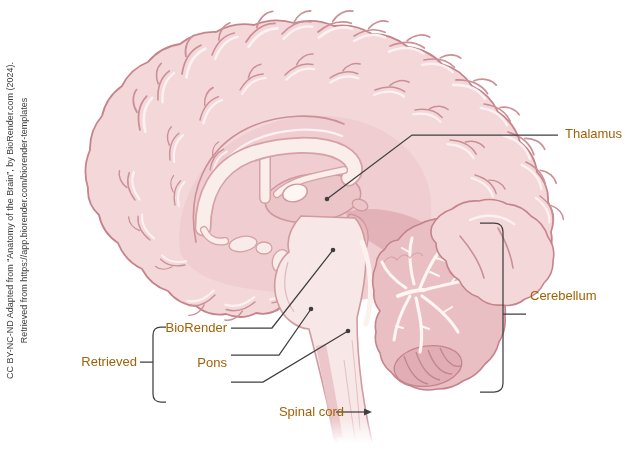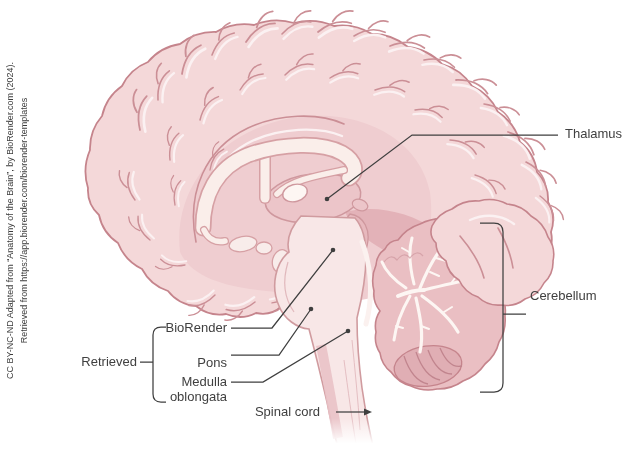--- a/index.html
+++ b/index.html
@@ -1,19 +1,19 @@
 <!DOCTYPE html>
 <html><head>
 <meta charset="utf-8">
 <style>
   html,body{margin:0;padding:0;background:#fff;}
   .stage{position:relative;width:640px;height:450px;background:#fff;overflow:hidden;
          font-family:"Liberation Sans",sans-serif;}
   .stage svg{position:absolute;left:0;top:0;}
-  .lbl{position:absolute;font-size:13px;line-height:1.15;color:#404040;white-space:nowrap;}
+  .lbl{position:absolute;font-size:13px;line-height:1.15;color:#a16207;white-space:nowrap;}
   .lbl.two-line{white-space:normal;width:62px;text-align:right;line-height:14.5px;}
   .attribution{position:absolute;left:-153px;top:207px;width:340px;height:27px;
                transform:rotate(-90deg);text-align:center;font-size:9px;line-height:13.5px;
                color:#3c3c3c;}
   
   .sulcus{fill:none;stroke:#cb8f96;stroke-width:1.6;stroke-linecap:round;}
   .hl{fill:none;stroke:#fbf1f2;stroke-width:2.4;stroke-linecap:round;}
   .ptr{fill:none;stroke:#3f3f3f;stroke-width:1.25;}
   .dot{fill:#3f3f3f;}
   .cream-line{fill:none;stroke-linecap:round;}
@@ -202,20 +202,19 @@
       <path class="ptr" fill="none" d="M140,362 L153,362 M166,327 L161,327 Q153,327 153,335 L153,394 Q153,402 161,402 L166,402"></path>
       <path class="ptr" fill="none" d="M503,314 L526,314 M480,223 L494,223 Q503,223 503,232 L503,383 Q503,392 494,392 L480,392"></path>
     </g>
   </svg>
 
   <div class="lbl" style="left:565px;top:127px">Thalamus</div>
   <div class="lbl" style="left:530px;top:289px">Cerebellum</div>
   <div class="lbl" style="right:503px;top:355px">Retrieved</div>
   <div class="lbl" style="right:413px;top:321px">BioRender</div>
   <div class="lbl" style="right:413px;top:356px">Pons</div>
-  <div class="lbl two-line" style="right:413px;top:375px">Medulla oblongata</div>
-  <div class="lbl" style="right:320px;top:405px">Spinal cord</div>
+  <div class="lbl" style="right:296px;top:405px">Spinal cord</div>
 
   <div class="attribution">
     <div>CC BY-NC-ND Adapted from “Anatomy of the Brain”, by BioRender.com (2024).</div>
     <div>Retrieved from https://app.biorender.com/biorender-templates</div>
   </div>
 </div>
 
 </body></html>

